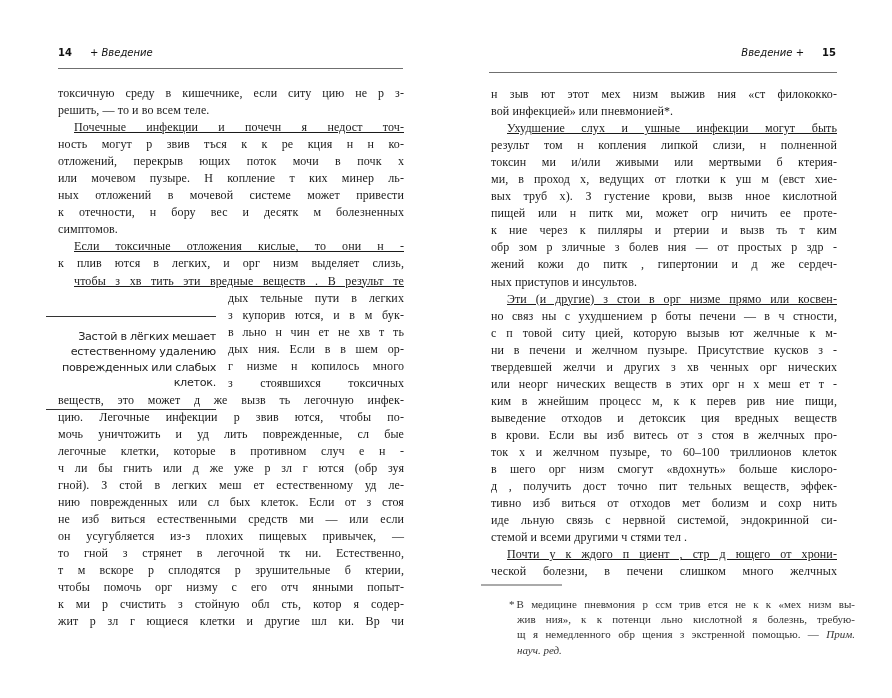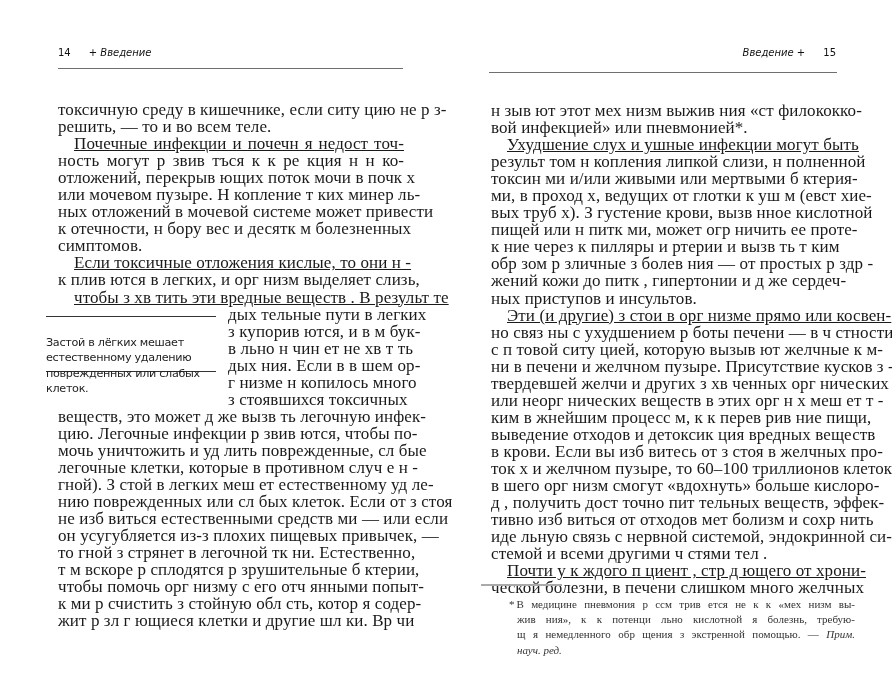--- a/index.html
+++ b/index.html
@@ -10,45 +10,45 @@
   .page { position: absolute; top: 0; height: 698px; }
   .page.left { left: 0; width: 446px; }
   .page.right { left: 446px; width: 446px; }
 
   .running-head {
     position: absolute; top: 47px; height: 16px;
     font-family: "DejaVu Sans", "Liberation Sans", sans-serif; font-size: 10px; color: #111;
   }
   .left .running-head { left: 58px; width: 345px; }
   .right .running-head { left: 43px; width: 347px; text-align: right; }
-  .folio { font-weight: normal; }
+  .folio { font-weight: bold; }
   .section { font-style: italic; }
   .left .section { margin-left: 18px; }
   .right .section { margin-right: 18px; }
   .head-rule { position: absolute; height: 1px; background: #6f6f6f; }
   .left .head-rule { left: 58px; width: 345px; top: 68px; }
   .right .head-rule { left: 43px; width: 348px; top: 72px; }
 
-  .text-block { position: absolute; font-size: 17px; line-height: 17.05px; margin-top: 16px; }
+  .text-block { position: absolute; font-size: 12px; line-height: 17.05px; }
   .left .text-block { left: 58px; top: 85px; width: 346px; }
   .right .text-block { left: 45px; top: 86px; width: 346px; }
 
   .line {
     display: block; height: 17.05px; white-space: nowrap; text-align: justify; text-align-last: justify;
     letter-spacing: 0.1px;
   }
   .line.last { text-align-last: left; }
   .line.indent { padding-left: 16px; text-decoration: underline; }
   .line.narrow { margin-left: 170px; }
 
   .pullquote {
-    position: absolute; left: 46px; top: 316px; width: 170px; height: 56px;
+    position: absolute; left: 46px; top: 316px; width: 170px; height: 94px;
     border-top: 1px solid #333; border-bottom: 1px solid #333;
     font-family: "DejaVu Sans", "Liberation Sans", sans-serif; font-size: 11.2px; line-height: 15.4px;
-    text-align: left; color: #222; box-sizing: border-box; padding-top: 18px; letter-spacing: -0.3px;
+    text-align: right; color: #222; box-sizing: border-box; padding-top: 12px; letter-spacing: -0.3px;
   }
   .pullquote span { display: block; white-space: nowrap; }
 
   .footnote-rule { position: absolute; left: 35px; top: 584px; width: 81px; height: 2px; background: #aaa; }
   .footnote {
     position: absolute; left: 63px; top: 597px; width: 346px;
     font-size: 11px; line-height: 15.2px; color: #333;
   }
   .footnote .fline { display: block; white-space: nowrap; text-align: justify; text-align-last: justify; }
   .footnote .fline.first { padding-left: 0; }
@@ -81,20 +81,21 @@
       <span class="line narrow">дых тельные пути в легких</span>
       <span class="line narrow">з купорив ются, и в м бук-</span>
       <span class="line narrow">в льно н чин ет не хв т ть</span>
       <span class="line narrow">дых ния. Если в в шем ор-</span>
       <span class="line narrow">г низме н копилось много</span>
       <span class="line narrow">з стоявшихся   токсичных</span>
       <span class="line">веществ, это может д же вызв ть легочную инфек-</span>
       <span class="line">цию. Легочные инфекции р звив ются, чтобы по-</span>
       <span class="line">мочь уничтожить и уд лить поврежденные, сл бые</span>
       <span class="line">легочные клетки, которые в противном случ е н -</span>
+      <span class="line">ч ли бы гнить или д же уже р зл г ются (обр зуя</span>
       <span class="line">гной). З стой в легких меш ет естественному уд ле-</span>
       <span class="line">нию поврежденных или сл бых клеток. Если от з стоя</span>
       <span class="line">не изб виться естественными средств ми — или если</span>
       <span class="line">он усугубляется из-з  плохих пищевых привычек, —</span>
       <span class="line">то гной з стрянет в легочной тк ни. Естественно,</span>
       <span class="line">т м вскоре р сплодятся р зрушительные б ктерии,</span>
       <span class="line">чтобы помочь орг низму с его отч янными попыт-</span>
       <span class="line">к ми р счистить з стойную обл сть, котор я содер-</span>
       <span class="line">жит р зл г ющиеся клетки и другие шл ки. Вр чи</span>
     </div>

